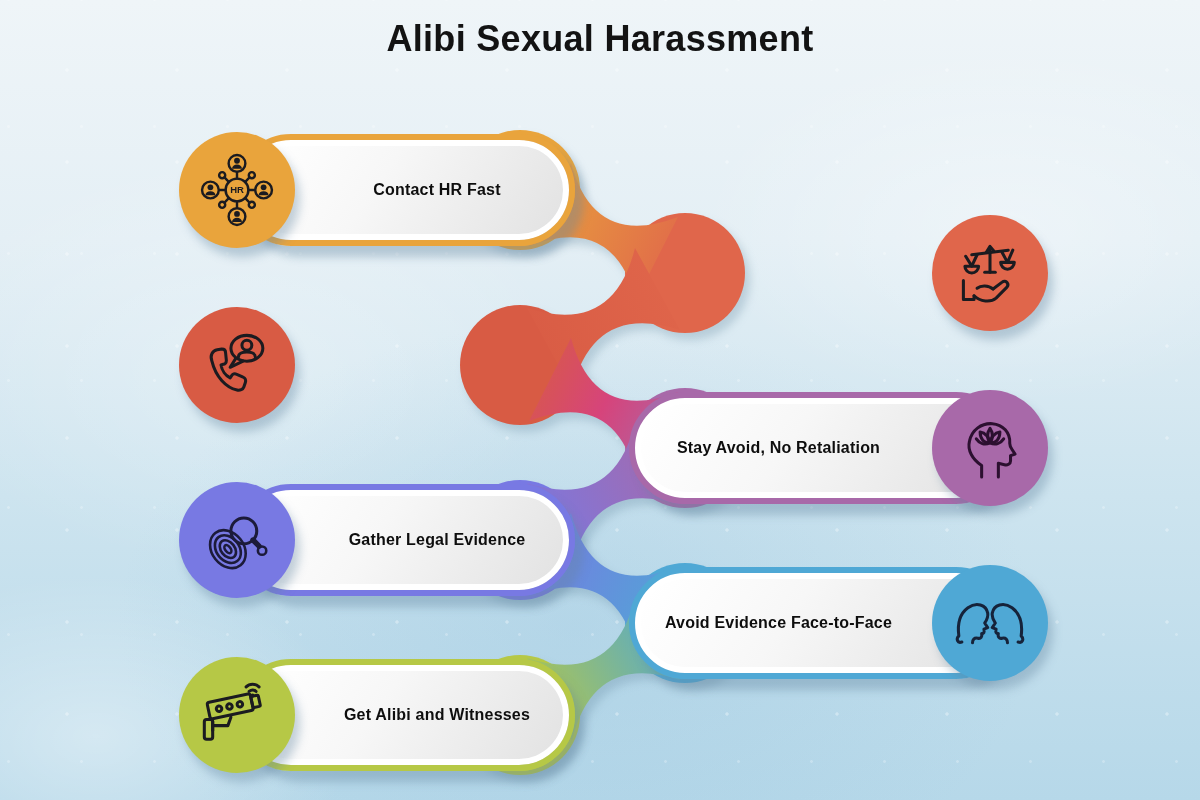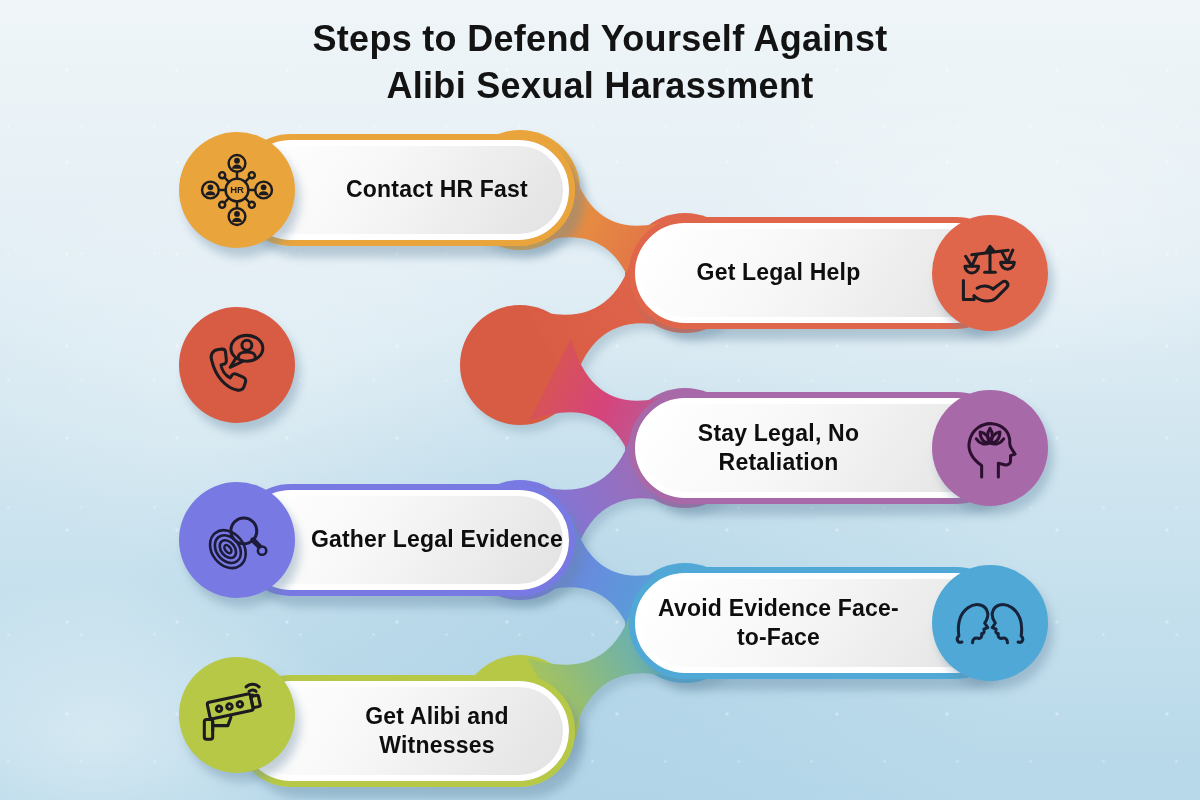--- a/index.html
+++ b/index.html
@@ -31,50 +31,49 @@
     position:absolute;height:112px;box-sizing:border-box;border:6px solid #999;
     border-radius:60px;z-index:3;display:flex;align-items:center;justify-content:center;
     background:linear-gradient(125deg,#ffffff 6%,#f7f7f7 42%,#e1e1e1 100%);
     box-shadow: inset 0 0 0 6px #ffffff, 9px 11px 9px rgba(100,135,160,.38);
   }
   .pill-left{left:235px;width:340px;}
   .pill-right{left:629px;width:383px;}
   .pill-left .label{padding-left:64px;}
   .pill-right .label{padding-right:84px;}
   .label{
-    font-size:23px;font-weight:bold;color:#0e0e0e;text-align:center;
+    font-size:16px;font-weight:bold;color:#0e0e0e;text-align:center;
     line-height:1.28;letter-spacing:.2px;
   }
   .nowrap{white-space:nowrap;}
   .wrap-250{max-width:250px;}
   .wrap-214{max-width:214px;}
   .node{
     position:absolute;width:116px;height:116px;border-radius:50%;z-index:4;
     display:flex;align-items:center;justify-content:center;
     box-shadow:5px 9px 10px rgba(100,135,160,.38);
   }
   .node svg{width:76px;height:76px;display:block;}
   .ic{fill:none;stroke:#1b1b20;stroke-width:4;stroke-linecap:round;stroke-linejoin:round;}
   .icf{fill:#1b1b20;stroke:none;}
   
   .c1{border-color:#E9A43C;} .b1{background:#E9A43C;}
   .c2{border-color:#E0664B;} .b2{background:#E0664B;}
   .c3{border-color:#D85B44;} .b3{background:#D85B44;}
   .c4{border-color:#A869A9;} .b4{background:#A869A9;}
   .c5{border-color:#7879E3;} .b5{background:#7879E3;}
   .c6{border-color:#4FA8D5;} .b6{background:#4FA8D5;}
-  .c7{border-color:#B6C846;margin-top:16px;} .b7{background:#B6C846;}
+  .c7{border-color:#B6C846;} .b7{background:#B6C846;}
 </style>
 </head>
 <body>
 
 <div class="stage">
 
   <div class="title">
-    <div>Steps to Defend Yourself Against</div>
     <div>Alibi Sexual Harassment</div>
   </div>
 
   <svg class="connectors" viewBox="0 0 1200 800">
     <defs>
       <linearGradient id="gj1" gradientUnits="userSpaceOnUse" x1="521" y1="190" x2="686" y2="273">
         <stop offset="0" stop-color="#E9A43C"></stop>
           <stop offset="1" stop-color="#E0664B"></stop>
       </linearGradient>
       <linearGradient id="gj2" gradientUnits="userSpaceOnUse" x1="686" y1="273" x2="521" y2="365">
@@ -112,25 +111,22 @@
     <path d="M635 248 Q613 336 527 308 L572 390 Q594 302 680 330 Z" fill="url(#gj2)"></path>
     <path d="M529 421 Q613 389 636 475 L678 392 Q594 424 571 338 Z" fill="url(#gj3)"></path>
     <path d="M635 423 Q613 511 527 483 L572 565 Q594 477 680 505 Z" fill="url(#gj4)"></path>
     <path d="M529 596 Q613 564 636 650 L678 567 Q594 599 571 513 Z" fill="url(#gj5)"></path>
     <path d="M635 598 Q613 686 527 658 L572 740 Q594 652 680 680 Z" fill="url(#gj6)"></path>
   </svg>
 
   <div class="pill pill-left c1" style="top:134px">
     <span class="label nowrap">Contact HR Fast</span>
   </div>
-  <div class="pill pill-right c2" style="top:217px">
-    <span class="label nowrap">Get Legal Help</span>
-  </div>
   <div class="pill pill-right c4" style="top:392px">
-    <span class="label wrap-250">Stay Legal, No Retaliation</span>
+    <span class="label wrap-250">Stay Avoid, No Retaliation</span>
   </div>
   <div class="pill pill-left c5" style="top:484px">
     <span class="label nowrap">Gather Legal Evidence</span>
   </div>
   <div class="pill pill-right c6" style="top:567px">
     <span class="label wrap-250">Avoid Evidence Face-to-Face</span>
   </div>
   <div class="pill pill-left c7" style="top:659px">
     <span class="label wrap-214">Get Alibi and Witnesses</span>
   </div>

